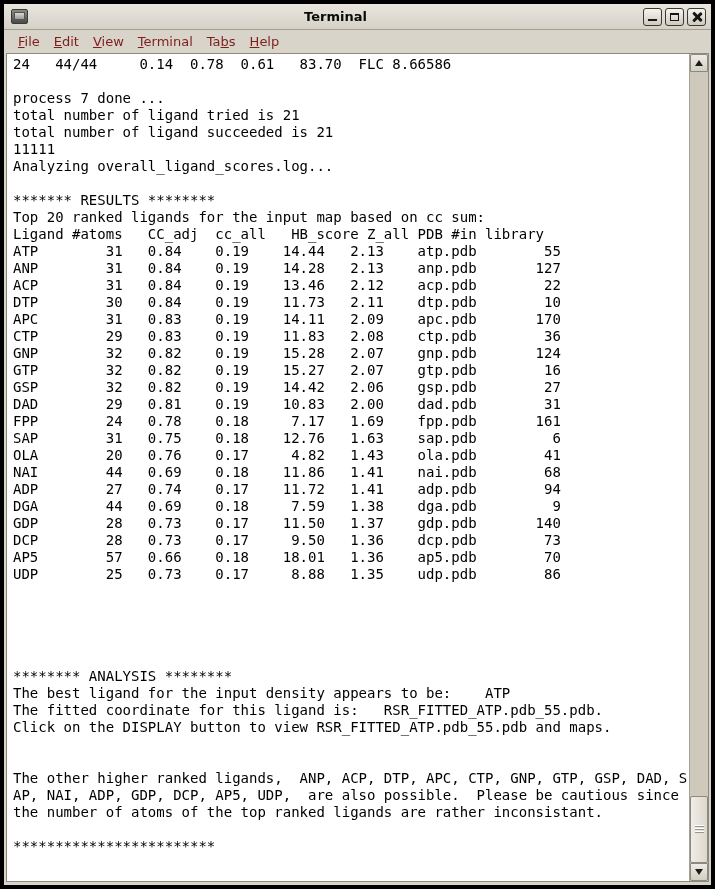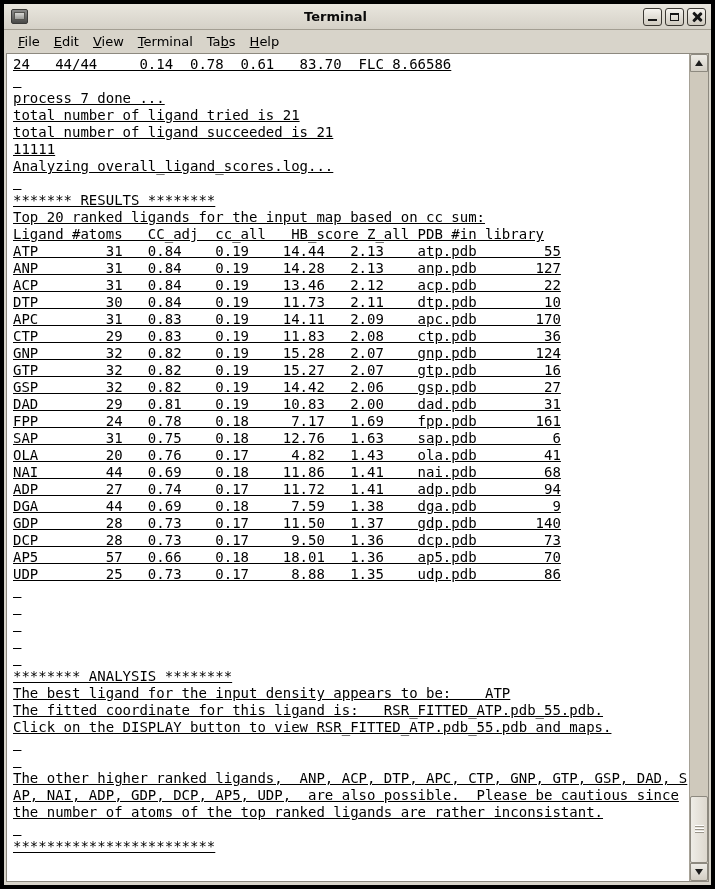--- a/index.html
+++ b/index.html
@@ -50,29 +50,29 @@
     content:""; position:absolute; left:4px; top:-1px; width:2.5px; height:12px;
     background:#161616; border-radius:1px;
   }
   .glyph-close::before{ transform:rotate(45deg); }
   .glyph-close::after{ transform:rotate(-45deg); }
 
   
   .menubar{
     height:23px; display:flex; align-items:center;
     background:var(--chrome,#d8d4ca);
-    padding-left:7px; font-size:13px; color:#000000;
+    padding-left:7px; font-size:13px; color:#7f1d1d;
   }
   .menu-item{ padding:3px 7px; cursor:default; }
   .menu-item .u{ text-decoration:underline; }
 
   
   .content-row{
     display:flex; height:829px; margin:0 2px;
-    border:1px solid #8d897f; background:#14532d;text-decoration:underline;
+    border:1px solid #8d897f; background:#14532d;
   }
   .terminal{
     flex:1; background:#ffffff; color:#000;
     font-family:"DejaVu Sans Mono", monospace;
     font-size:14px; line-height:17px;
     padding:2px 0 0 6px; overflow:hidden; white-space:pre;
   }
   .line{ height:17px; white-space:pre; }
 
   

